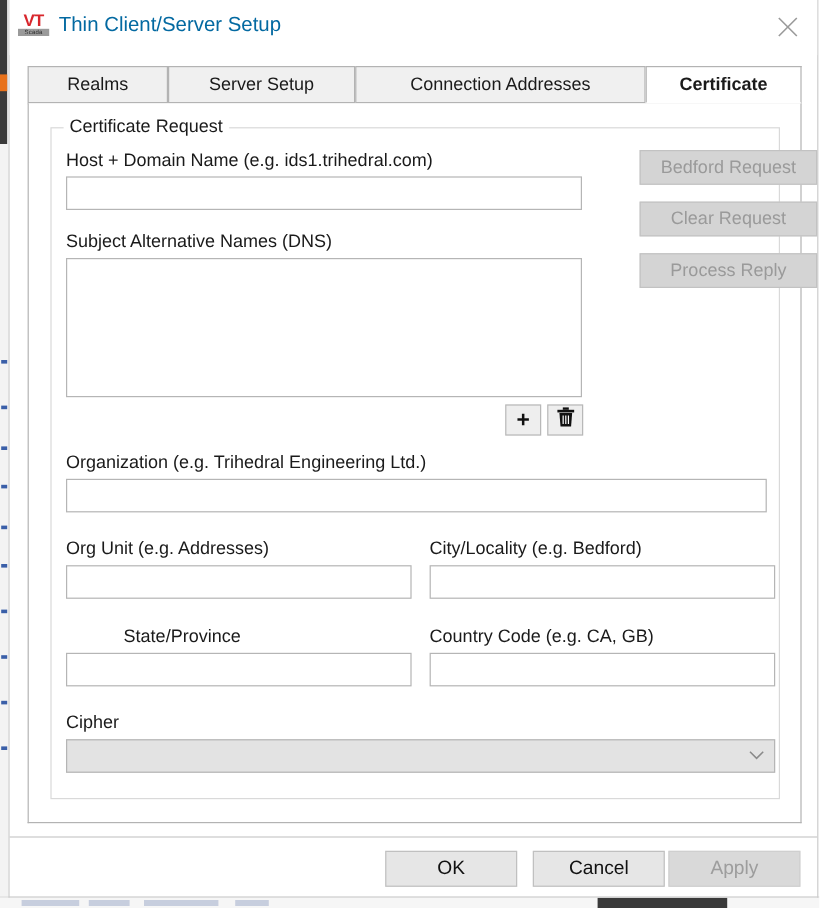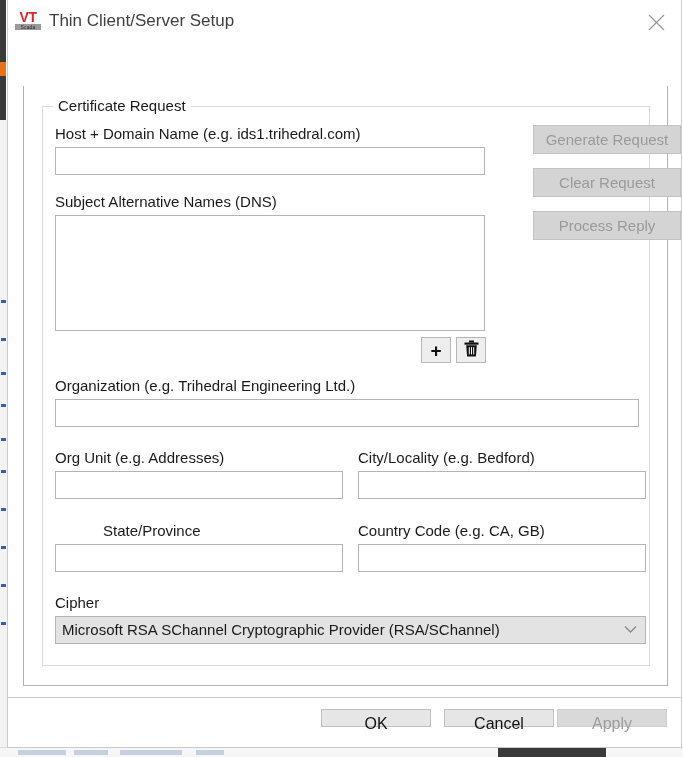--- a/index.html
+++ b/index.html
@@ -114,21 +114,21 @@
     color: #444444;
     letter-spacing: 0.2px;
     line-height: 6px;
     background: #9a9a9a;
     color: #2a2a2a;
   }
   .title-text {
     position: absolute;
     left: 41px; top: 11px;
     font-size: 17px;
-    color: #404040;
+    color: #0369a1;
     font-family: "Liberation Sans", sans-serif;
     white-space: nowrap;
   }
   .close-btn {
     position: absolute;
     right: 4px; top: 2px;
     width: 42px; height: 40px;
     cursor: pointer;
   }
   .close-btn svg { display:block; margin: 12px auto; }
@@ -291,21 +291,21 @@
   
   .footer-sep {
     position: absolute;
     left: 0; top: 697px;
     width: 673px; height: 1px;
     background: #c8c8c8;
   }
   .footbtn {
     position: absolute;
     top: 709px;
-    width: 110px; height: 18px;
+    width: 110px; height: 30px;
     background: #e6e6e6;
     border: 1px solid #c0c0c0;
     box-sizing: border-box;
     font-size: 16px;
     color: #111111;
     text-align: center;
     line-height: 27px;
     cursor: pointer;
     font-family: "Liberation Sans", sans-serif;
   }
@@ -354,20 +354,27 @@
       </div>
       <div class="title-text">Thin Client/Server Setup</div>
       <div class="close-btn">
         <svg width="17" height="17" viewBox="0 0 17 17" aria-hidden="true">
           <line x1="1" y1="1" x2="16" y2="16" stroke="#9a9a9a" stroke-width="1.3"></line>
           <line x1="16" y1="1" x2="1" y2="16" stroke="#9a9a9a" stroke-width="1.3"></line>
         </svg>
       </div>
     </div>
 
+    <div class="tabstrip">
+      <div class="tab-baseline"></div>
+      <div class="tab" style="left:15px;  width:117px;">Realms</div>
+      <div class="tab" style="left:132px; width:156px;">Server Setup</div>
+      <div class="tab" style="left:288px; width:242px;">Connection Addresses</div>
+      <div class="tab active" style="left:530px; width:130px;">Certificate</div>
+    </div>
 
     <div class="page">
 
       <div class="groupbox">
         <div class="groupbox-title">Certificate Request</div>
 
         <div class="lbl" style="left:12px; top:18px;">Host + Domain Name (e.g. ids1.trihedral.com)</div>
         <input class="txt" style="left: 12px; top: 40px; width: 430px; height: 28px;" type="text" placeholder="">
 
         <div class="lbl" style="left:12px; top:86px;text-align:center;">Subject Alternative Names (DNS)</div>
@@ -382,42 +389,41 @@
               <rect x="5" y="0.5" width="5" height="2" fill="#111"></rect>
               <rect x="0.5" y="2.5" width="14" height="2.2" fill="#111"></rect>
               <path d="M2.2 5.2 L12.8 5.2 L11.9 16.4 L3.1 16.4 Z" fill="#111"></path>
               <line x1="5.3" y1="7.2" x2="5.3" y2="14.4" stroke="#ffffff" stroke-width="1"></line>
               <line x1="7.5" y1="7.2" x2="7.5" y2="14.4" stroke="#ffffff" stroke-width="1"></line>
               <line x1="9.7" y1="7.2" x2="9.7" y2="14.4" stroke="#ffffff" stroke-width="1"></line>
             </svg>
           </span>
         </div>
 
-        <div class="sidebtn" style="top:18px;">Generate Request</div>
+        <div class="sidebtn" style="top:18px;">Bedford Request</div>
         <div class="sidebtn" style="top:61px;">Clear Request</div>
         <div class="sidebtn" style="top:104px;">Process Reply</div>
 
         <div class="lbl" style="left:12px; top:270px;">Organization (e.g. Trihedral Engineering Ltd.)</div>
         <input class="txt" style="left: 12px; top: 292px; width: 584px; height: 28px;" type="text" placeholder="">
 
         <div class="lbl" style="left:12px; top:342px;">Org Unit (e.g. Addresses)</div>
         <input class="txt" style="left: 12px; top: 364px; width: 288px; height: 28px;" type="text" placeholder="">
 
         <div class="lbl" style="left:315px; top:342px;">City/Locality (e.g. Bedford)</div>
         <input class="txt" style="left: 315px; top: 364px; width: 288px; height: 28px;" type="text" placeholder="">
 
         <div class="lbl" style="left:12px; top:415px;margin-left:48px;">State/Province</div>
         <input class="txt" style="left: 12px; top: 437px; width: 288px; height: 28px;" type="text" placeholder="">
 
         <div class="lbl" style="left:315px; top:415px;">Country Code (e.g. CA, GB)</div>
         <input class="txt" style="left: 315px; top: 437px; width: 288px; height: 28px;" type="text" placeholder="">
 
         <div class="lbl" style="left:12px; top:487px;">Cipher</div>
         <div class="combo" style="left:12px; top:509px; width:591px; height:28px;">
-          <span>Microsoft RSA SChannel Cryptographic Provider (RSA/SChannel)</span>
           <span class="caret">
             <svg width="13" height="9" viewBox="0 0 13 9" aria-hidden="true">
               <polyline points="1,1.5 6.5,7 12,1.5" fill="none" stroke="#8a8a8a" stroke-width="1.3"></polyline>
             </svg>
           </span>
         </div>
 
       </div>
     </div>
 

